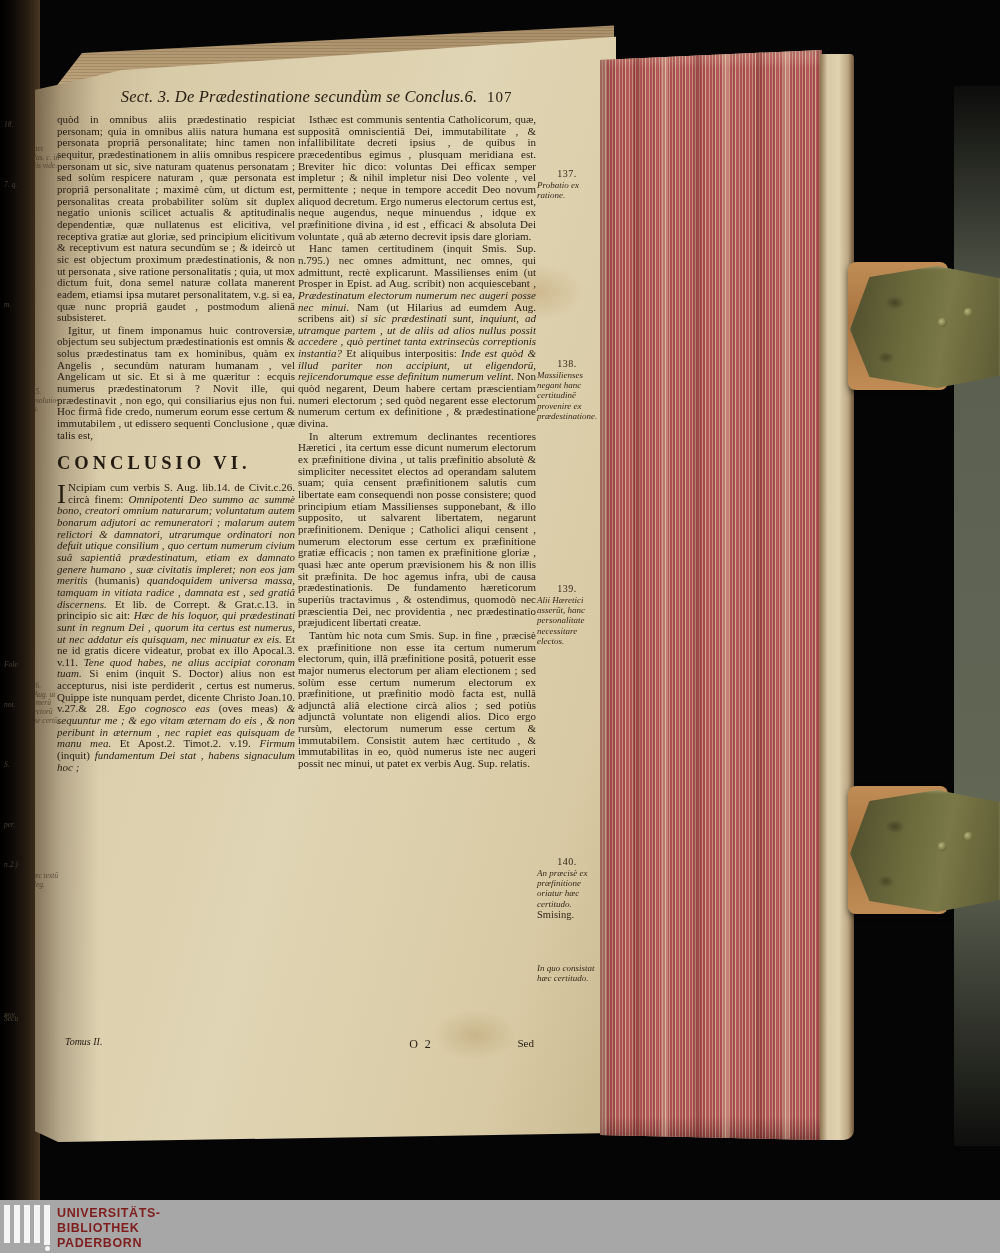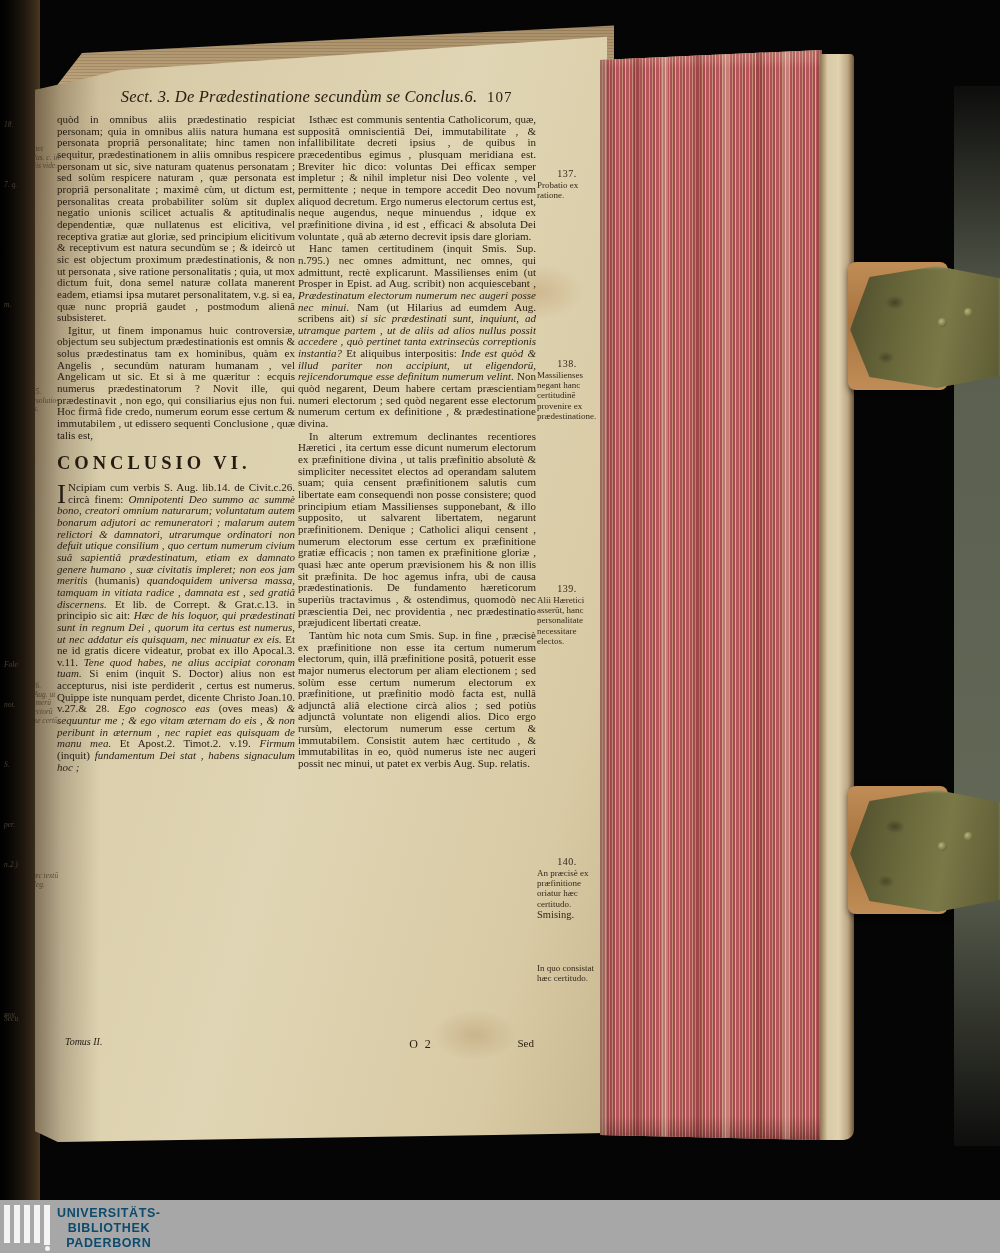--- a/index.html
+++ b/index.html
@@ -25,21 +25,21 @@
   
   .page{position:absolute;left:35px;top:30px;width:572px;height:1112px;z-index:2;color:var(--c-ink);
     background:
       radial-gradient(70px 40px at 500px 262px, rgba(153,96,32,.22), rgba(0,0,0,0) 70%),
       radial-gradient(55px 30px at 445px 440px, rgba(160,110,40,.15), rgba(0,0,0,0) 70%),
       radial-gradient(60px 36px at 440px 1005px, rgba(140,90,35,.20), rgba(0,0,0,0) 70%),
       radial-gradient(90px 60px at 90px 120px, rgba(120,85,40,.14), rgba(0,0,0,0) 70%),
       linear-gradient(90deg, rgba(46,28,12,.50) 0, rgba(46,28,12,.22) 26px, rgba(0,0,0,0) 64px),
       linear-gradient(105deg,#c3af8a 0%,#d8cba8 16%,#e0d5b4 52%,#d8caa4 84%,#c8b890 100%);
     clip-path:polygon(0% 5.4%,15% 3.6%,100% 0.6%,100% 99.2%,4% 100%,0% 99%);
-    box-shadow:6px 6px 14px rgba(0,0,0,.6);}
+    box-shadow:6px 6px 14px rgba(0,0,0,.6);padding-left:9px;}
 
   .running-head{position:absolute;top:57px;left:28px;width:472px;text-align:center;
     font-style:italic;font-size:16.5px;letter-spacing:.2px;color:#2a2114;}
   .pagenum{position:absolute;top:59px;left:452px;width:48px;font-size:15px;letter-spacing:1px;color:#2a2114;}
 
   .col{position:absolute;top:84px;width:238px;height:926px;overflow:hidden;
     text-align:justify;font-size:11px;line-height:1.06;color:var(--c-ink);}
   .col-left{left:22px;}
   .col-right{left:263px;}
   .bp{margin:0 0 1px 0;}
@@ -47,21 +47,21 @@
   .it{font-style:italic;color:#2b2316;}
   .drop{float:left;font-size:27px;line-height:22px;padding:1px 2px 0 0;}
 
   .concl-h{margin:13px 0 8px 0;text-align:left;font-size:18.5px;letter-spacing:4px;
     font-weight:bold;text-indent:0;}
   .concl-sub{margin:0 6px 9px 6px;text-align:center;font-size:15.5px;line-height:1.28;text-indent:0;}
 
   .margin-notes{position:absolute;left:502px;top:0;width:62px;height:100%;}
   .mnote{position:absolute;left:0;width:60px;font-size:9px;line-height:1.16;color:#33281a;}
   .mnote .num{display:block;text-align:center;font-size:10px;font-style:normal;letter-spacing:.5px;}
-  .mnote .txt{display:block;}
+  .mnote .txt{font-style:italic;display:block;}
   .mnote .extra{font-style:normal;font-size:10.5px;display:block;}
 
   .gutter-notes{position:absolute;left:-7px;top:0;width:34px;height:100%;}
   .gnote{position:absolute;left:0;width:32px;font-size:7.5px;line-height:1.15;
     font-style:italic;color:rgba(45,32,18,.62);}
 
   .tomus{position:absolute;top:1006px;left:30px;font-style:italic;font-size:10px;}
   .sig-row{position:absolute;top:1007px;left:263px;width:238px;font-size:12px;}
   .sig-row .sig{position:absolute;left:4px;width:100%;text-align:center;letter-spacing:2px;}
   .sig-row .catch{position:absolute;right:2px;font-size:11px;}
@@ -105,22 +105,22 @@
   .rivet-a{left:122px;top:56px;} .rivet-b{left:96px;top:66px;}
 
   
   .footer-bar{position:absolute;left:0;top:1200px;width:1000px;height:53px;z-index:10;
     background:var(--c-footer);font-family:"Liberation Sans","DejaVu Sans",sans-serif;}
   .logo-bars{position:absolute;left:4px;top:5px;width:46px;height:44px;}
   .lbar{position:absolute;top:0;width:6px;height:38px;background:#f4f4f4;}
   .lbar:nth-child(1){left:0;} .lbar:nth-child(2){left:10px;} .lbar:nth-child(3){left:20px;}
   .lbar:nth-child(4){left:30px;} .lbar:nth-child(5){left:40px;height:40px;}
   .ldot{position:absolute;left:41px;top:41px;width:5px;height:5px;border-radius:50%;background:#f4f4f4;}
-  .lib-text{position:absolute;left:57px;top:6px;color:#0c4a6e;font-weight:bold;
-    font-size:12.5px;line-height:15px;letter-spacing:.6px;text-align:center;}
+  .lib-text{position:absolute;left:57px;top:6px;color:#7f1d1d;font-weight:bold;
+    font-size:12.5px;line-height:15px;letter-spacing:.6px;}
 </style>
 </head>
 <body>
 
 <div id="stage">
 
   <div class="left-sliver" id="sliver">
       <div class="sliver-frag" style="top: 120px; left: 4px;">18.</div>
       <div class="sliver-frag" style="top: 180px; left: 4px;">7. q.</div>
       <div class="sliver-frag" style="top: 300px; left: 4px;">m.</div>

